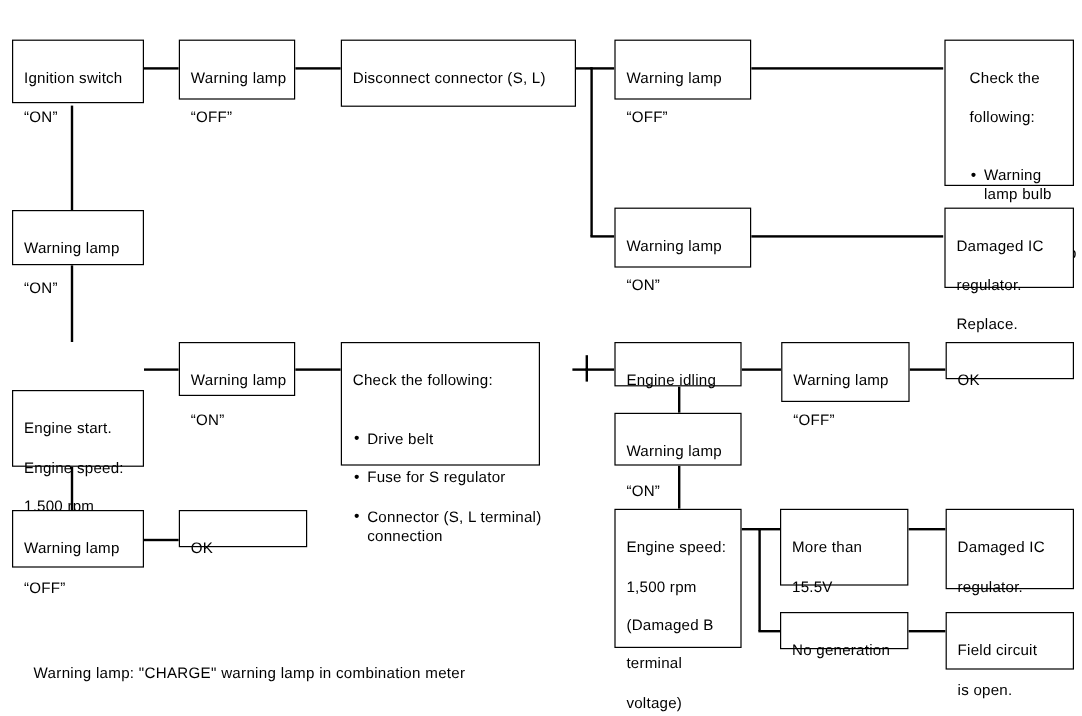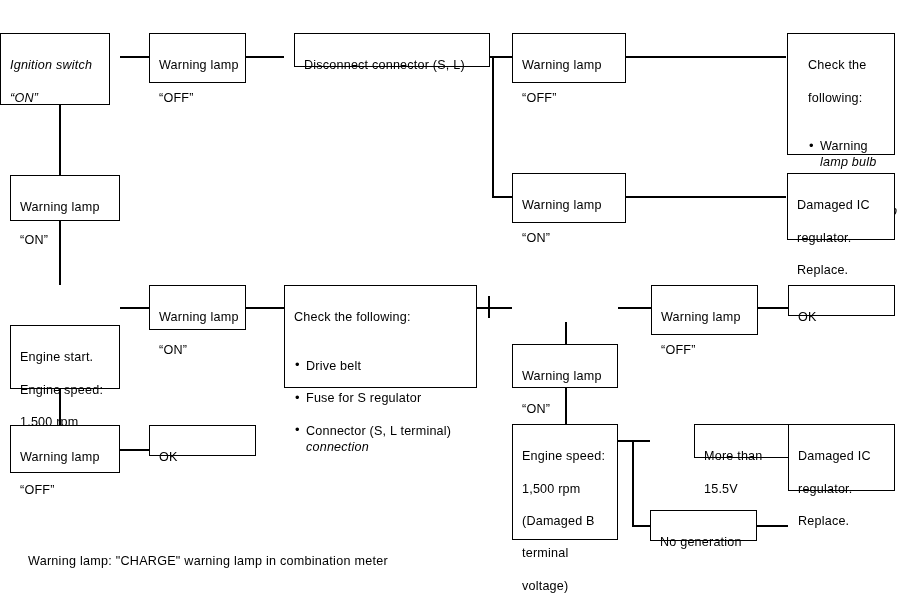--- a/index.html
+++ b/index.html
@@ -46,21 +46,20 @@
   }
   .node ul li .bul {
     position: absolute;
     left: 1px;
     top: -0.5px;
     font-size: 13px;
   }
   .node ul li .sub {
     display: block;
     padding-left: 0px;
-    font-style: italic;
   }
   .edge {
     position: absolute;
     background: #000000;
     z-index: 1;
   }
   .edge.h { height: 1.7px; }
   .edge.v { width: 1.7px; }
   .footnote {
     position: absolute;
@@ -113,31 +112,31 @@
   <div class="edge v" style="left:632px; top:440px; height:86px;"></div>
   <div class="edge h" style="left:632px; top:440px; width:18px;"></div>
   <div class="edge h" style="left:632px; top:525px; width:18px;"></div>
 
   <div class="edge h" style="left:757px; top:440px; width:31px;"></div>
 
   <div class="edge h" style="left:757px; top:525px; width:31px;"></div>
 
   <div class="edge h" style="left:120px; top:449px; width:29px;"></div>
 
-  <div class="node" style="left:0; top:33px; width:110px; height:72px;font-style:italic;">
+  <div class="node" style="left:10px; top:33px; width:110px; height:53px;">
     <span class="ln">Ignition switch</span>
     <span class="ln">“ON”</span>
   </div>
 
   <div class="node" style="left:149px; top:33px; width:97px; height:50px;">
     <span class="ln">Warning lamp</span>
     <span class="ln">“OFF”</span>
   </div>
 
-  <div class="node" style="left:284px; top:33px; width:196px; height:34px;margin-left:10px;">
+  <div class="node" style="left:284px; top:33px; width:196px; height:56px;">
     <span class="ln">Disconnect connector (S, L)</span>
   </div>
 
   <div class="node" style="left:512px; top:33px; width:114px; height:50px;">
     <span class="ln">Warning lamp</span>
     <span class="ln">“OFF”</span>
   </div>
 
   <div class="node" style="left:787px; top:33px; width:108px; height:122px;padding-left:20px;">
     <span class="ln">Check the</span>
@@ -168,29 +167,32 @@
     <span class="ln">Engine start.</span>
     <span class="ln">Engine speed:</span>
     <span class="ln">1,500 rpm</span>
   </div>
 
   <div class="node" style="left:149px; top:285px; width:97px; height:45px;">
     <span class="ln">Warning lamp</span>
     <span class="ln">“ON”</span>
   </div>
 
-  <div class="node" style="left:284px; top:285px; width:193px; height:103px;">
+  <div class="node" style="left:284px; top:285px; width:166px; height:103px;">
     <span class="ln">Check the following:</span>
     <ul>
       <li><span class="bul">•</span><span>Drive belt</span></li>
       <li><span class="bul">•</span><span>Fuse for S regulator</span></li>
       <li><span class="bul">•</span><span>Connector (S, L terminal)</span><span class="sub">connection</span></li>
     </ul>
   </div>
 
+  <div class="node" style="left:512px; top:285px; width:106px; height:37px;">
+    <span class="ln">Engine idling</span>
+  </div>
 
   <div class="node" style="left:651px; top:285px; width:107px; height:50px;">
     <span class="ln">Warning lamp</span>
     <span class="ln">“OFF”</span>
   </div>
 
   <div class="node" style="left:788px; top:285px; width:107px; height:31px;">
     <span class="ln">OK</span>
   </div>
 
@@ -209,31 +211,35 @@
   </div>
 
   <div class="node" style="left:512px; top:424px; width:106px; height:116px;">
     <span class="ln">Engine speed:</span>
     <span class="ln">1,500 rpm</span>
     <span class="ln">(Damaged B</span>
     <span class="ln">terminal</span>
     <span class="ln">voltage)</span>
   </div>
 
-  <div class="node" style="left:650px; top:424px; width:107px; height:34px;margin-left:44px;">
+  <div class="node" style="left:650px; top:424px; width:107px; height:64px;">
     <span class="ln">More than</span>
     <span class="ln">15.5V</span>
   </div>
 
   <div class="node" style="left:788px; top:424px; width:107px; height:67px;">
     <span class="ln">Damaged IC</span>
     <span class="ln">regulator.</span>
     <span class="ln">Replace.</span>
   </div>
 
   <div class="node" style="left:650px; top:510px; width:107px; height:31px;">
     <span class="ln">No generation</span>
   </div>
 
+  <div class="node" style="left:788px; top:510px; width:107px; height:48px;">
+    <span class="ln">Field circuit</span>
+    <span class="ln">is open.</span>
+  </div>
 
   <div class="footnote" style="left:28px; top:554px;">Warning lamp: "CHARGE" warning lamp in combination meter</div>
 
 </div>
 
 </body></html>

